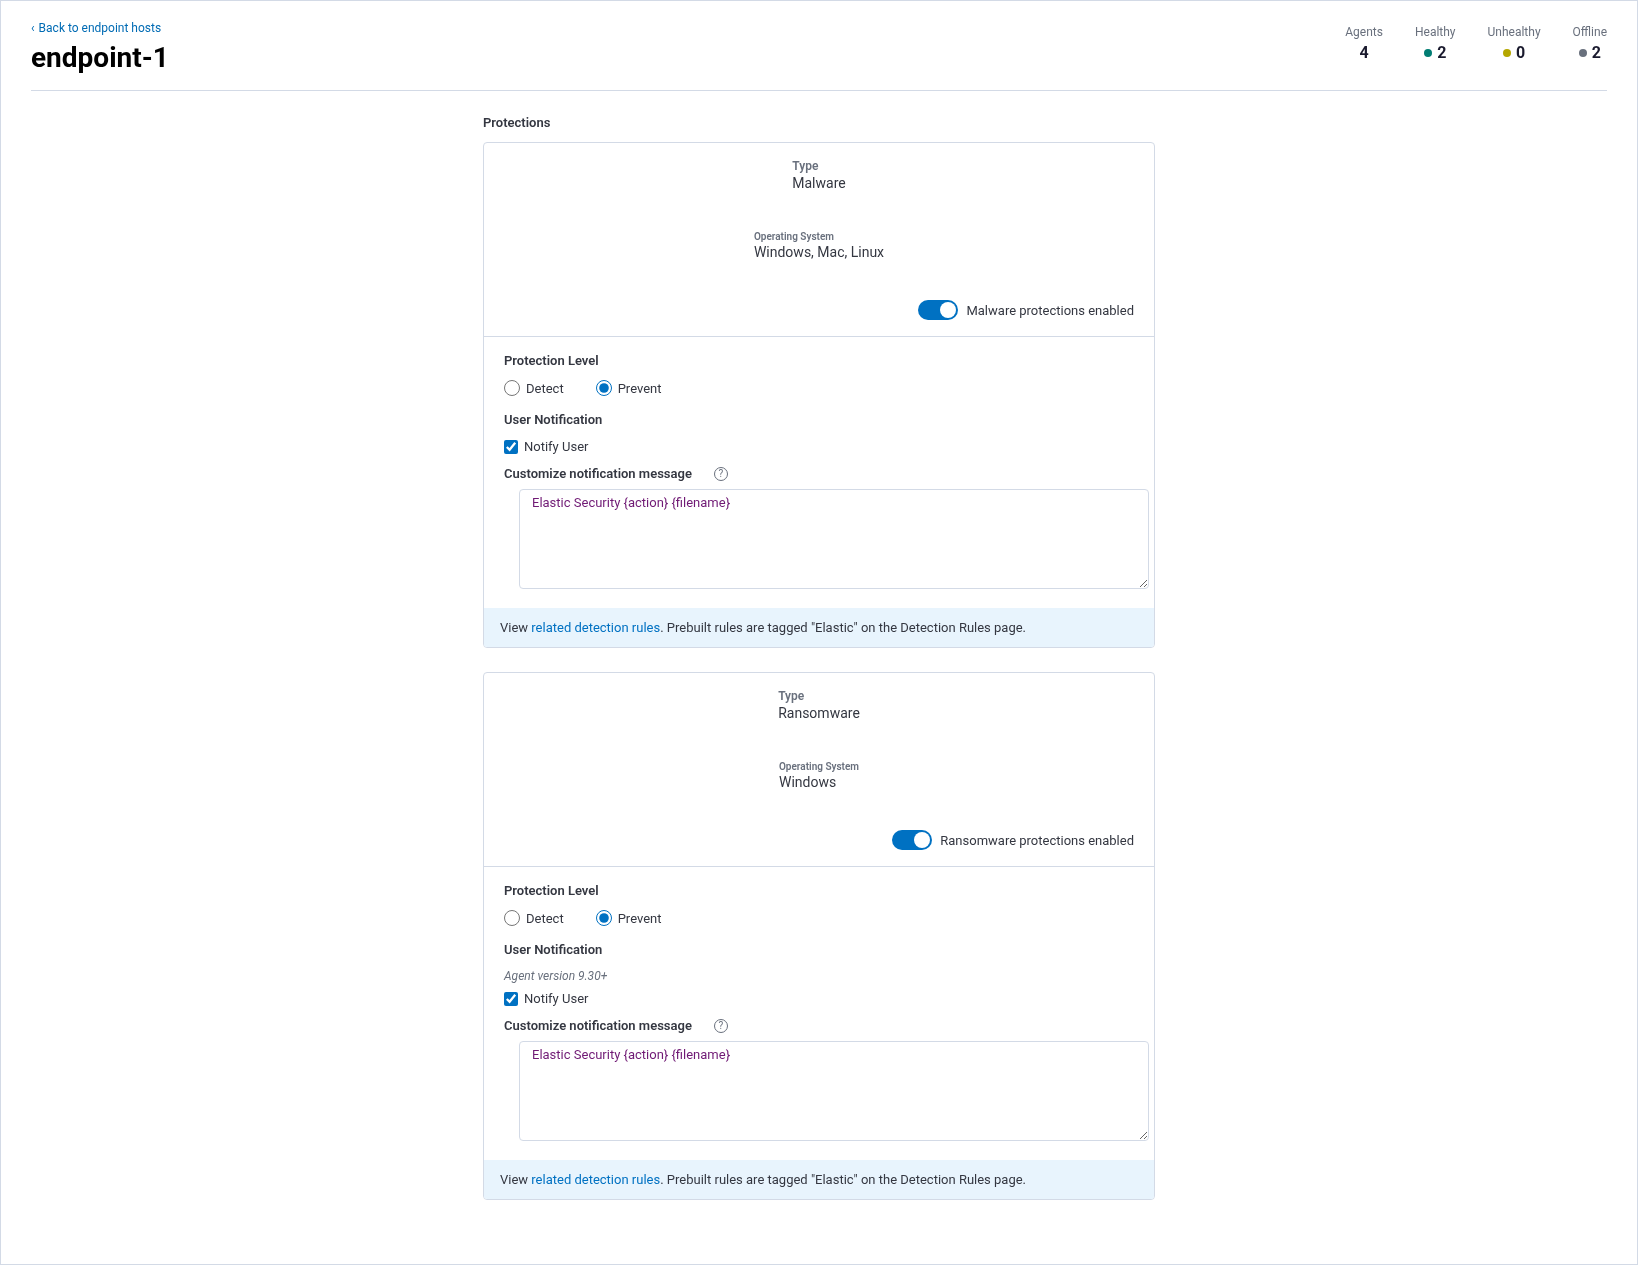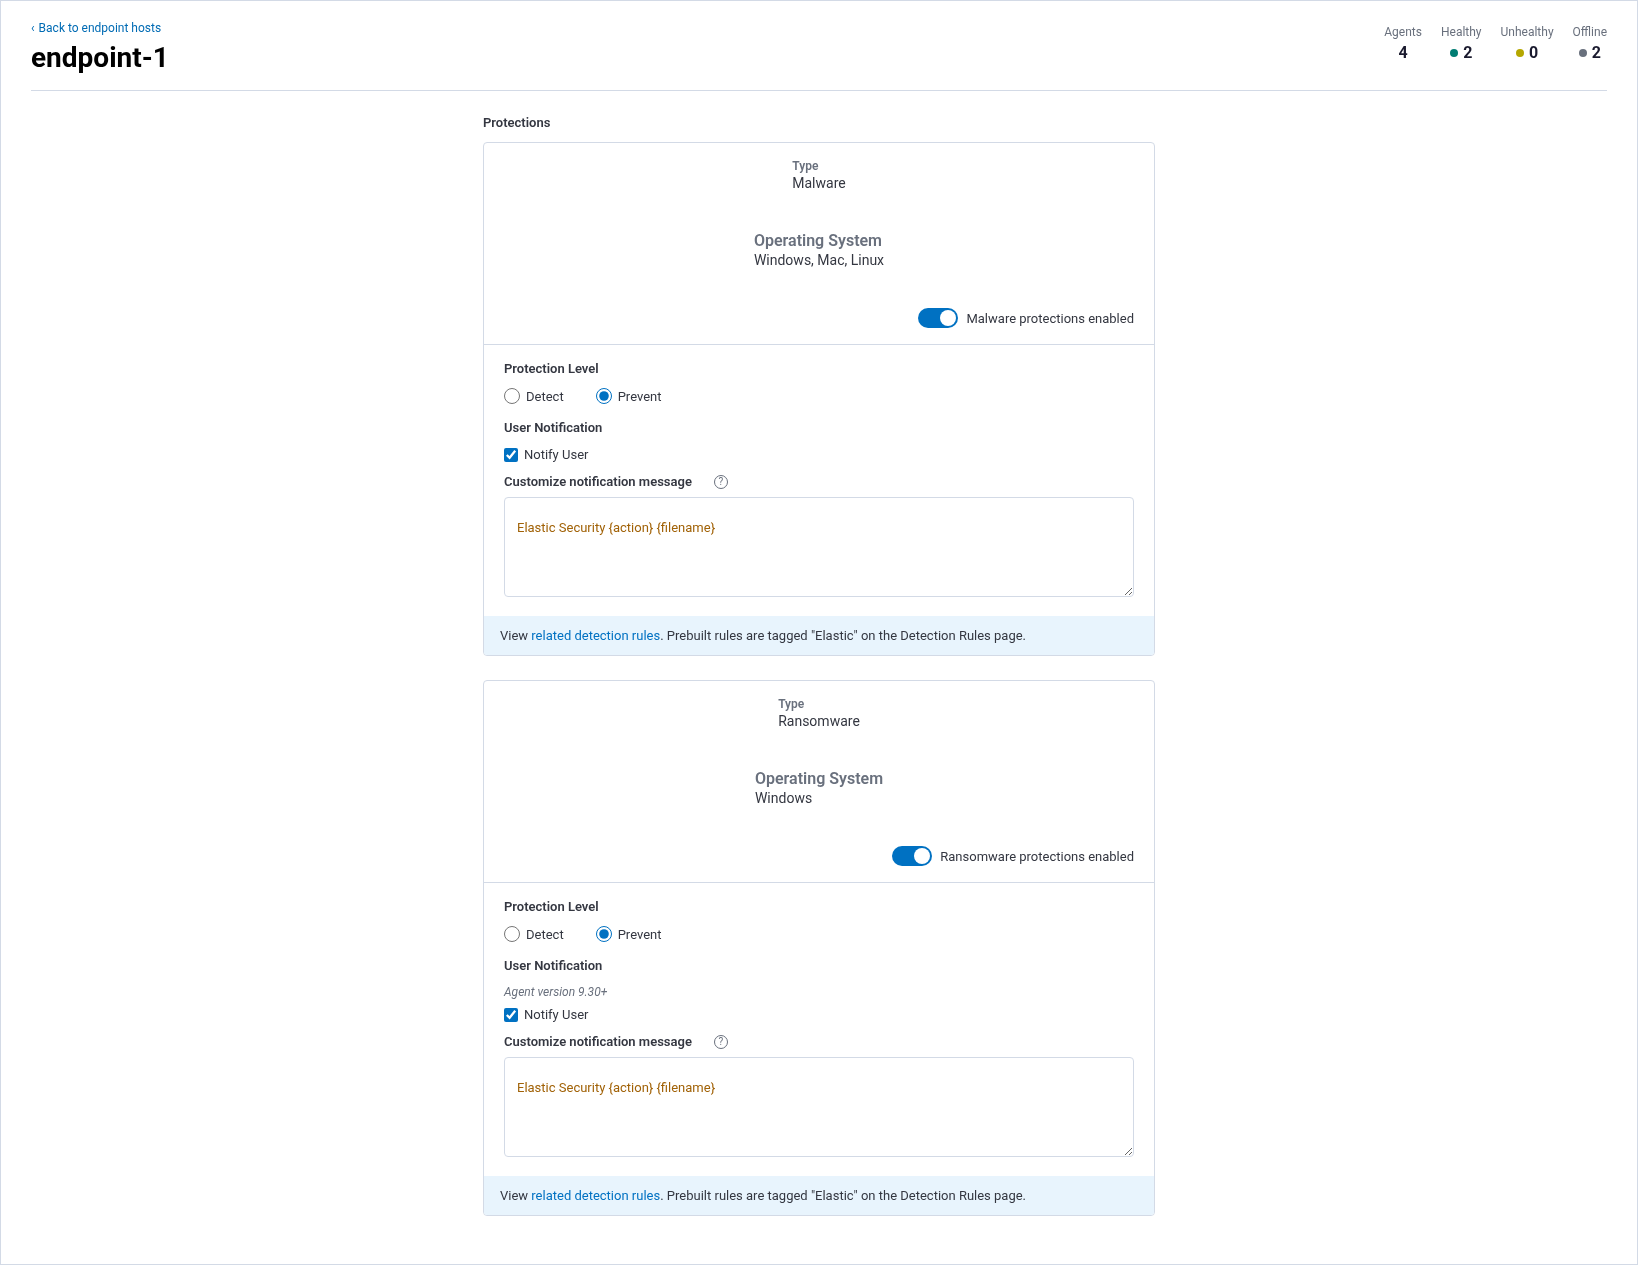--- a/index.html
+++ b/index.html
@@ -35,21 +35,21 @@
       margin-bottom: 6px;
       text-decoration: none;
     }
     .page-title {
       font-size: 28px;
       font-weight: 700;
       color: #000;
     }
     .header-stats {
       display: flex;
-      gap: 19px;
+      gap: 32px;
       align-items: flex-start;
       padding-top: 4px;
     }
     .stat-item {
       text-align: center;
     }
     .stat-label {
       font-size: 12px;
       color: #69707d;
       margin-bottom: 4px;
@@ -111,21 +111,21 @@
       font-weight: 600;
       color: #69707d;
       margin-bottom: 2px;
     }
     .type-value {
       font-size: 14px;
       color: #343741;
     }
     .os-col {}
     .os-label {
-      font-size: 16px;
+      font-size: 10px;
       font-weight: 600;
       color: #69707d;
       margin-bottom: 2px;
     }
     .os-value {
       font-size: 14px;
       color: #343741;
     }
     .toggle-col {
       margin-left: auto;
@@ -235,27 +235,28 @@
       align-items: center;
       justify-content: center;
       font-size: 10px;
       color: #69707d;
       cursor: pointer;
     }
     .notification-textarea {
       width: 100%;
       border: 1px solid #d3dae6;
       border-radius: 4px;
-      padding: 22px 12px;
-      font-size: 13px;
-      color: #a16207;
+      padding: 5px 12px;
+      font-size: 13px;
+      color: #701a75;
       resize: vertical;
       min-height: 100px;
       font-family: inherit;
       outline: none;
+      margin-left: 15px;
     }
     .detection-banner {
       background: #e8f4fd;
       padding: 12px 16px;
       font-size: 13px;
       color: #343741;
     }
     .detection-link {
       color: #0071c2;
       cursor: pointer;

